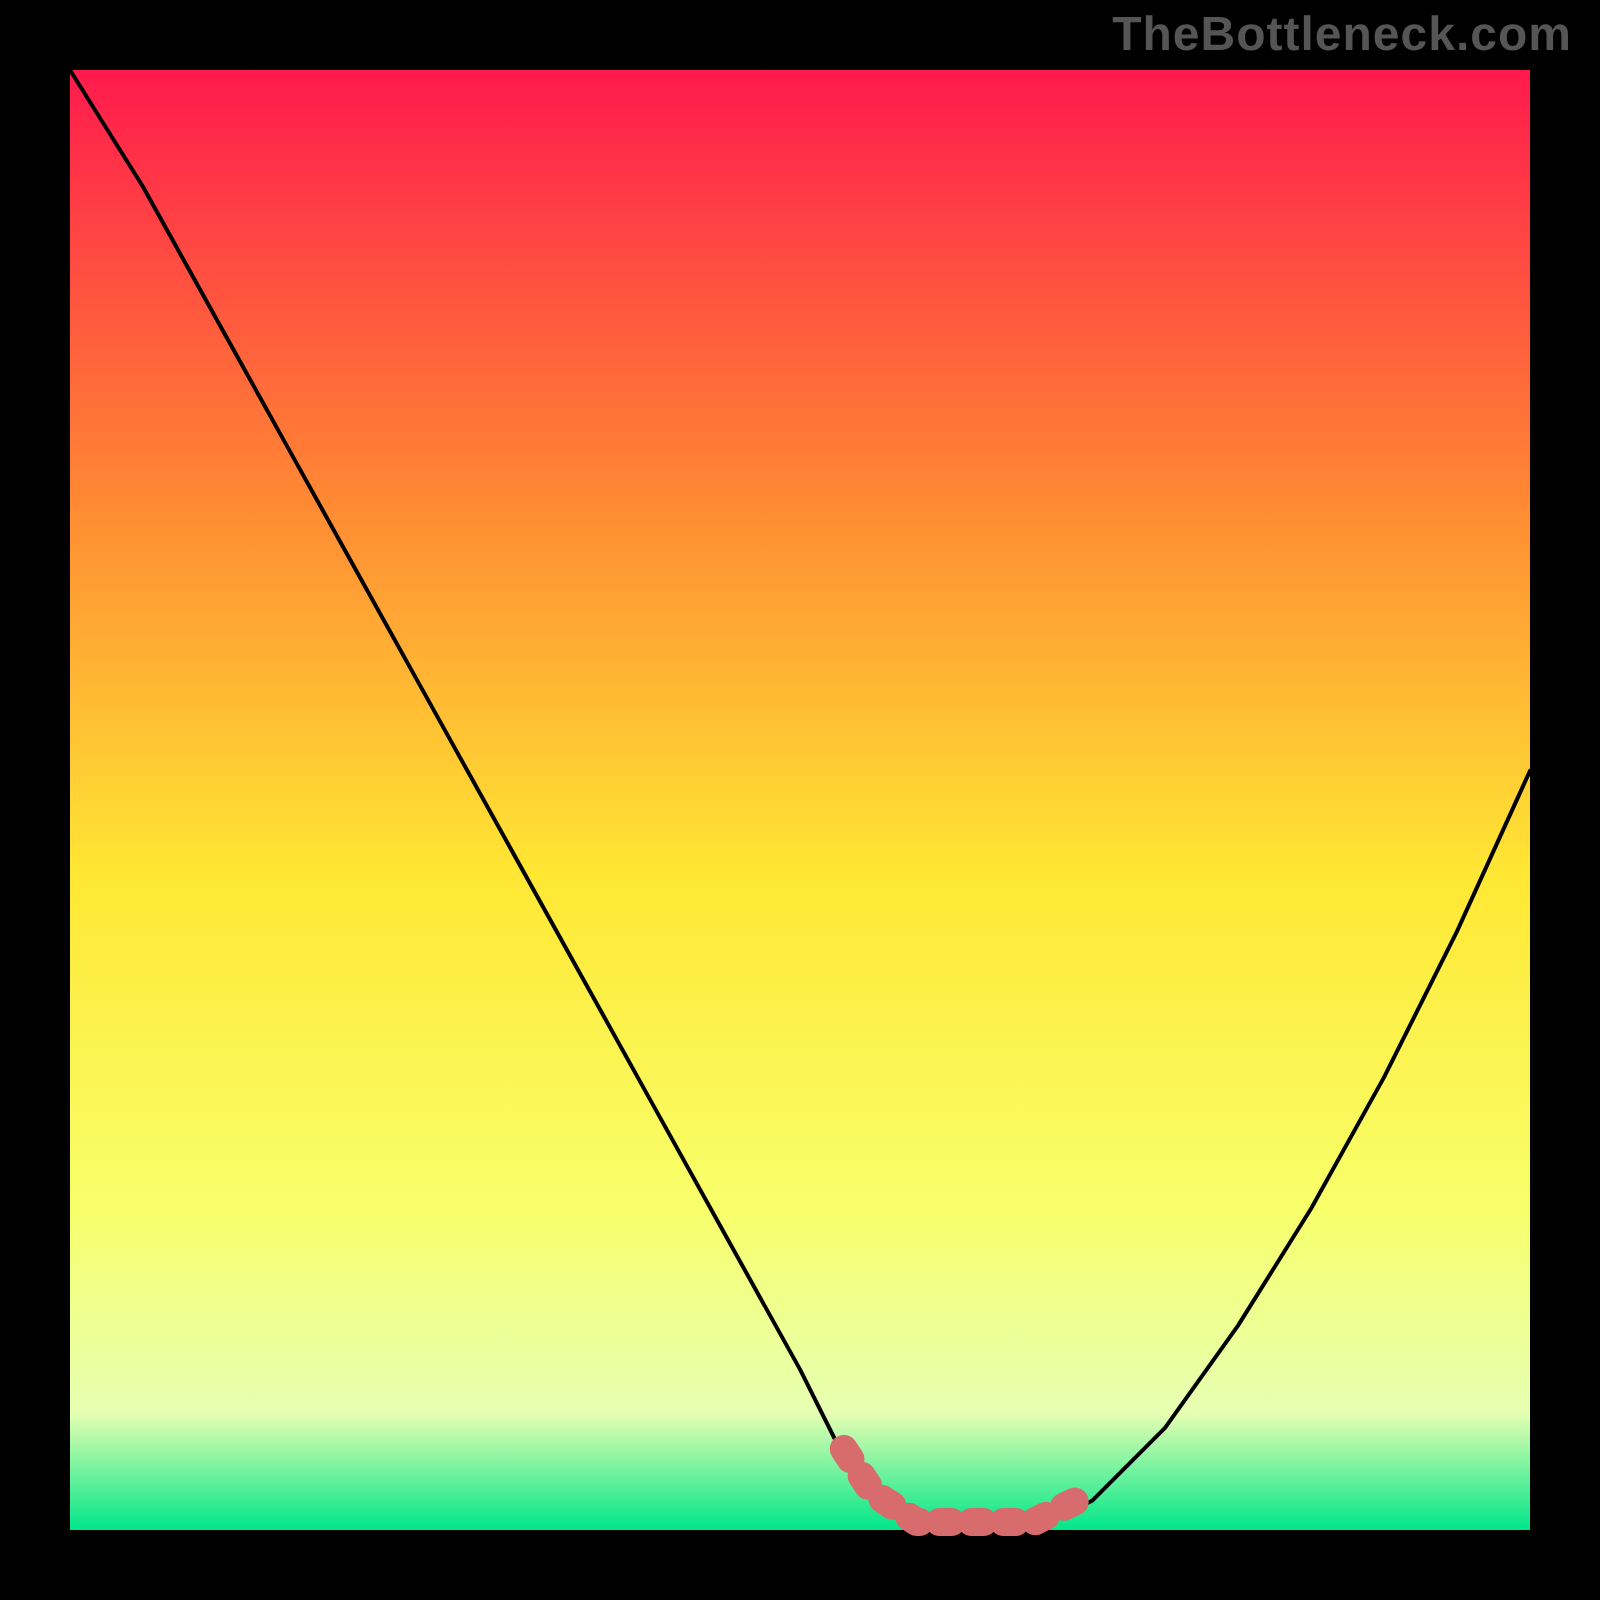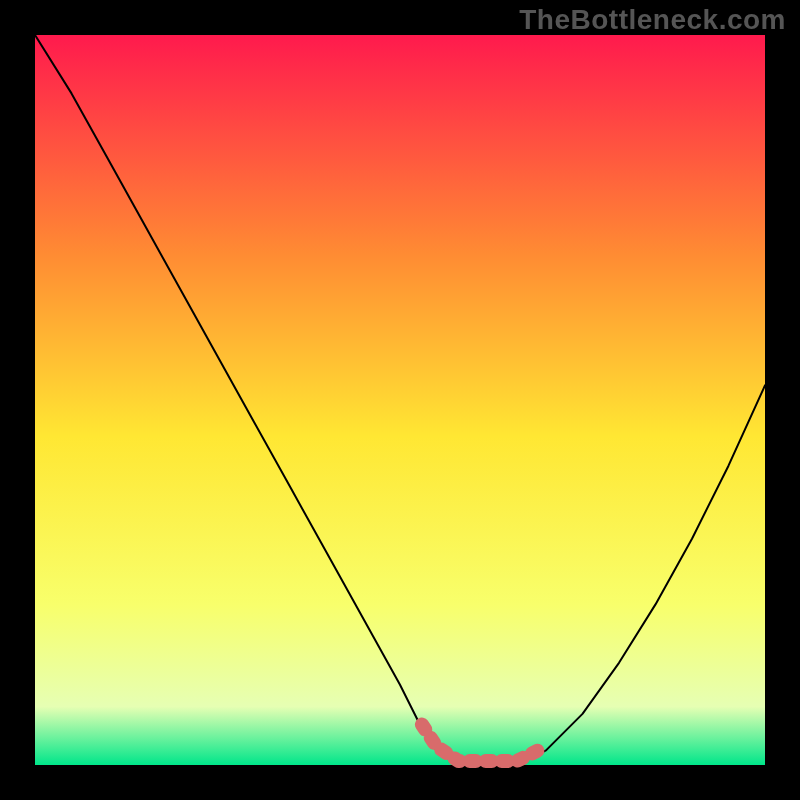--- a/index.html
+++ b/index.html
@@ -14,21 +14,21 @@
     width: 800px;
     height: 800px;
     background: #000;
     position: relative;
   }
   .watermark {
     position: absolute;
     top: 4px;
     right: 14px;
     color: #555;
-    font-size: 28px;
+    font-size: 24px;
     font-weight: 600;
     letter-spacing: 0.5px;
     z-index: 20;
     user-select: none;
   }
   svg {
     position: absolute;
     top: 0;
     left: 0;
   }

